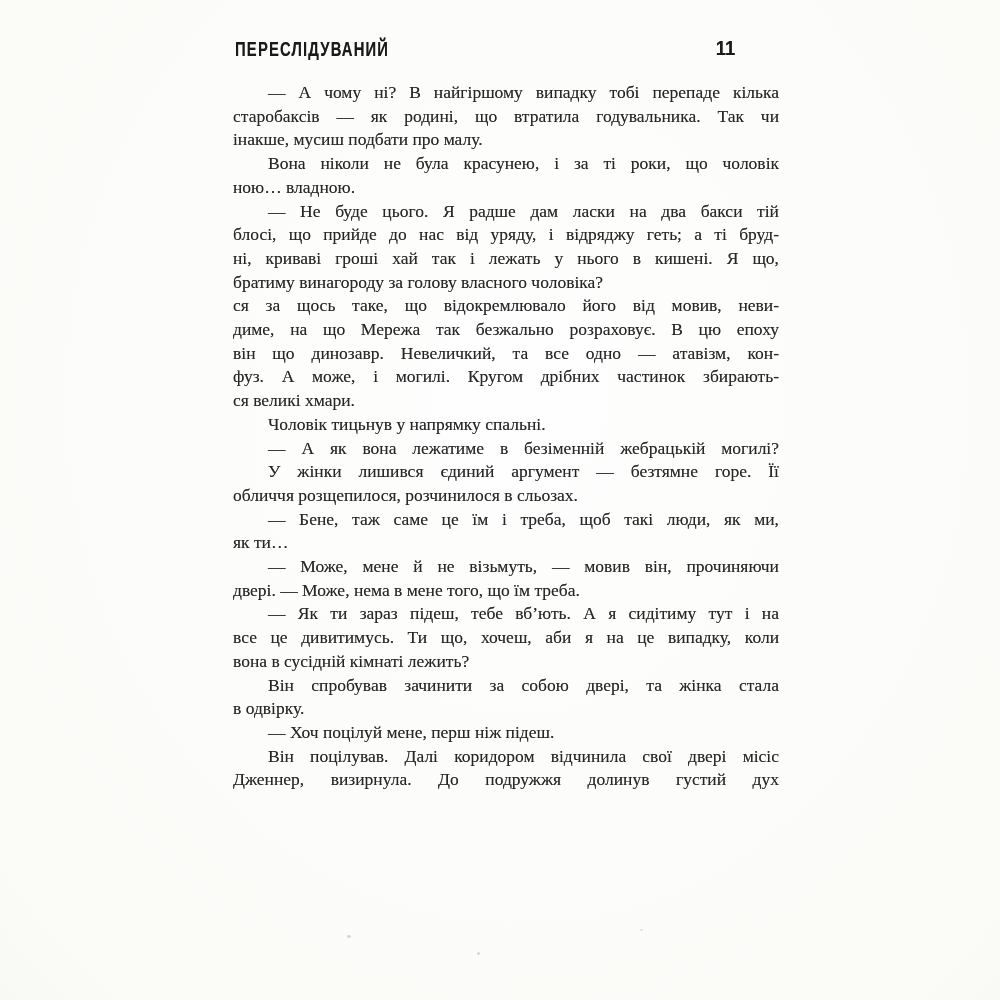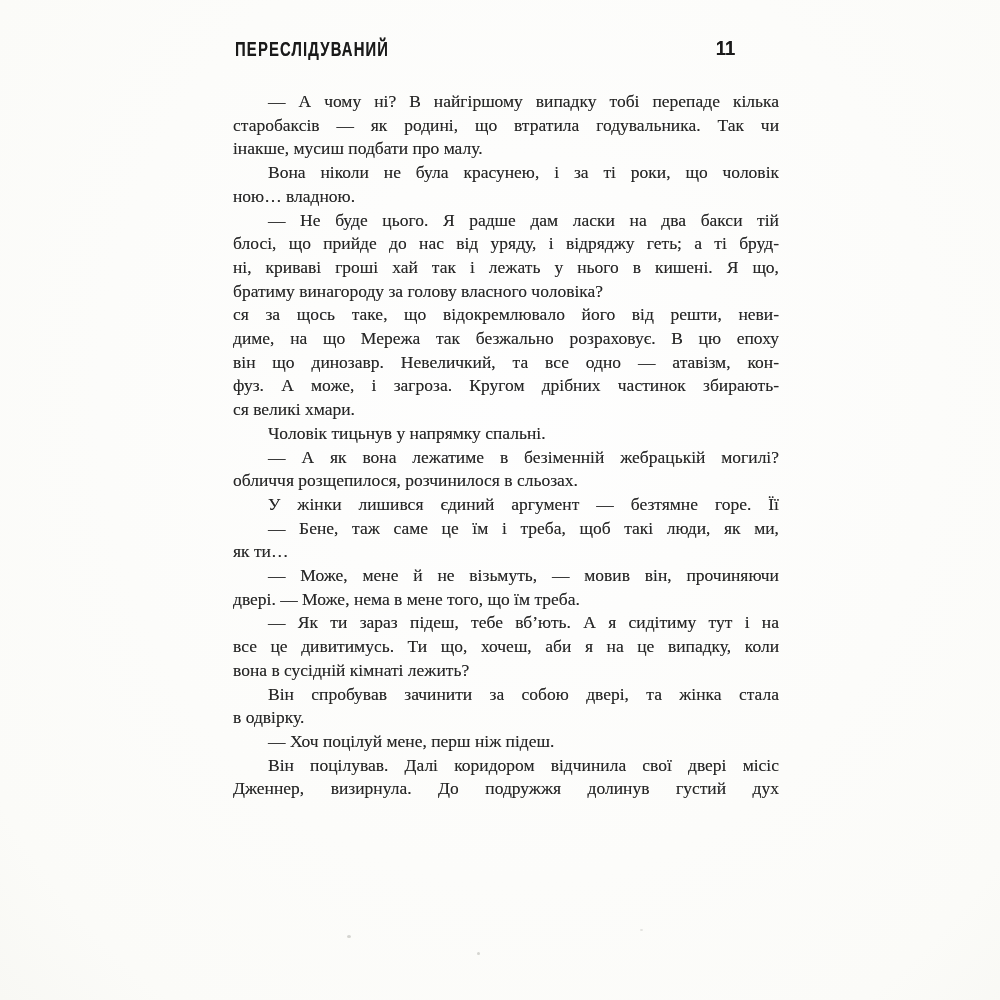--- a/index.html
+++ b/index.html
@@ -7,21 +7,21 @@
          background:radial-gradient(ellipse at 50% 40%, #fefefe 0%, #fbfbf8 85%, #f8f8f4 100%);padding-left:36px;}
   .header{position:absolute;left:233px;top:38px;width:546px;height:22px;}
   .running-title{position:absolute;left:2px;top:0;
       font-family:"Liberation Sans",sans-serif;font-weight:800;font-size:20px;
       letter-spacing:1.6px;color:#1a1a1a;transform:scaleX(0.74);transform-origin:left top;
       text-shadow:0 0 .5px rgba(20,20,20,.55);}
   .page-number{position:absolute;right:44px;top:-1px;
       font-family:"Liberation Sans",sans-serif;font-weight:700;font-size:20px;color:#1a1a1a;
       transform:scaleX(0.92);transform-origin:right top;
       text-shadow:0 0 .5px rgba(20,20,20,.55);}
-  .body-block{position:absolute;left:233px;top:90px;width:546px;
+  .body-block{position:absolute;left:233px;top:81px;width:546px;
       font-family:"Liberation Serif","DejaVu Serif",serif;
       font-size:17.5px;line-height:23.7px;color:#272727;
       text-shadow:0 0 .45px rgba(45,45,45,.5);}
   .line{white-space:normal;}
   .line.just{text-align:justify;text-align-last:justify;}
   .line.first{text-indent:35px;}
   .speck{position:absolute;border-radius:50%;background:#b5b5ae;opacity:.55;}
   .speck.s1{left:347px;top:935px;width:4px;height:3px;}
   .speck.s2{left:477px;top:952px;width:3px;height:3px;}
   .speck.s3{left:640px;top:929px;width:3px;height:2px;opacity:.35;}
@@ -38,29 +38,29 @@
   <div class="body-block">
       <div class="line first just">— А чому ні? В найгіршому випадку тобі перепаде кілька</div>
       <div class="line just">старобаксів — як родині, що втратила годувальника. Так чи</div>
       <div class="line">інакше, мусиш подбати про малу.</div>
       <div class="line first just">Вона ніколи не була красунею, і за ті роки, що чоловік</div>
       <div class="line">ною… владною.</div>
       <div class="line first just">— Не буде цього. Я радше дам ласки на два бакси тій</div>
       <div class="line just">блосі, що прийде до нас від уряду, і відряджу геть; а ті бруд-</div>
       <div class="line just">ні, криваві гроші хай так і лежать у нього в кишені. Я що,</div>
       <div class="line">братиму винагороду за голову власного чоловіка?</div>
-      <div class="line just">ся за щось таке, що відокремлювало його від решти, неви-</div>
+      <div class="line just">ся за щось таке, що відокремлювало його від мовив, неви-</div>
       <div class="line just">диме, на що Мережа так безжально розраховує. В цю епоху</div>
       <div class="line just">він що динозавр. Невеличкий, та все одно — атавізм, кон-</div>
-      <div class="line just">фуз. А може, і загроза. Кругом дрібних частинок збирають-</div>
+      <div class="line just">фуз. А може, і могилі. Кругом дрібних частинок збирають-</div>
       <div class="line">ся великі хмари.</div>
       <div class="line first">Чоловік тицьнув у напрямку спальні.</div>
       <div class="line first just">— А як вона лежатиме в безіменній жебрацькій могилі?</div>
+      <div class="line first just">У жінки лишився єдиний аргумент — безтямне горе. Її</div>
       <div class="line">обличчя розщепилося, розчинилося в сльозах.</div>
-      <div class="line first just">У жінки лишився єдиний аргумент — безтямне горе. Її</div>
       <div class="line first just">— Бене, таж саме це їм і треба, щоб такі люди, як ми,</div>
       <div class="line">як ти…</div>
       <div class="line first just">— Може, мене й не візьмуть, — мовив він, прочиняючи</div>
       <div class="line">двері. — Може, нема в мене того, що їм треба.</div>
       <div class="line first just">— Як ти зараз підеш, тебе вб’ють. А я сидітиму тут і на</div>
       <div class="line just">все це дивитимусь. Ти що, хочеш, аби я на це випадку, коли</div>
       <div class="line">вона в сусідній кімнаті лежить?</div>
       <div class="line first just">Він спробував зачинити за собою двері, та жінка стала</div>
       <div class="line">в одвірку.</div>
       <div class="line first">— Хоч поцілуй мене, перш ніж підеш.</div>

